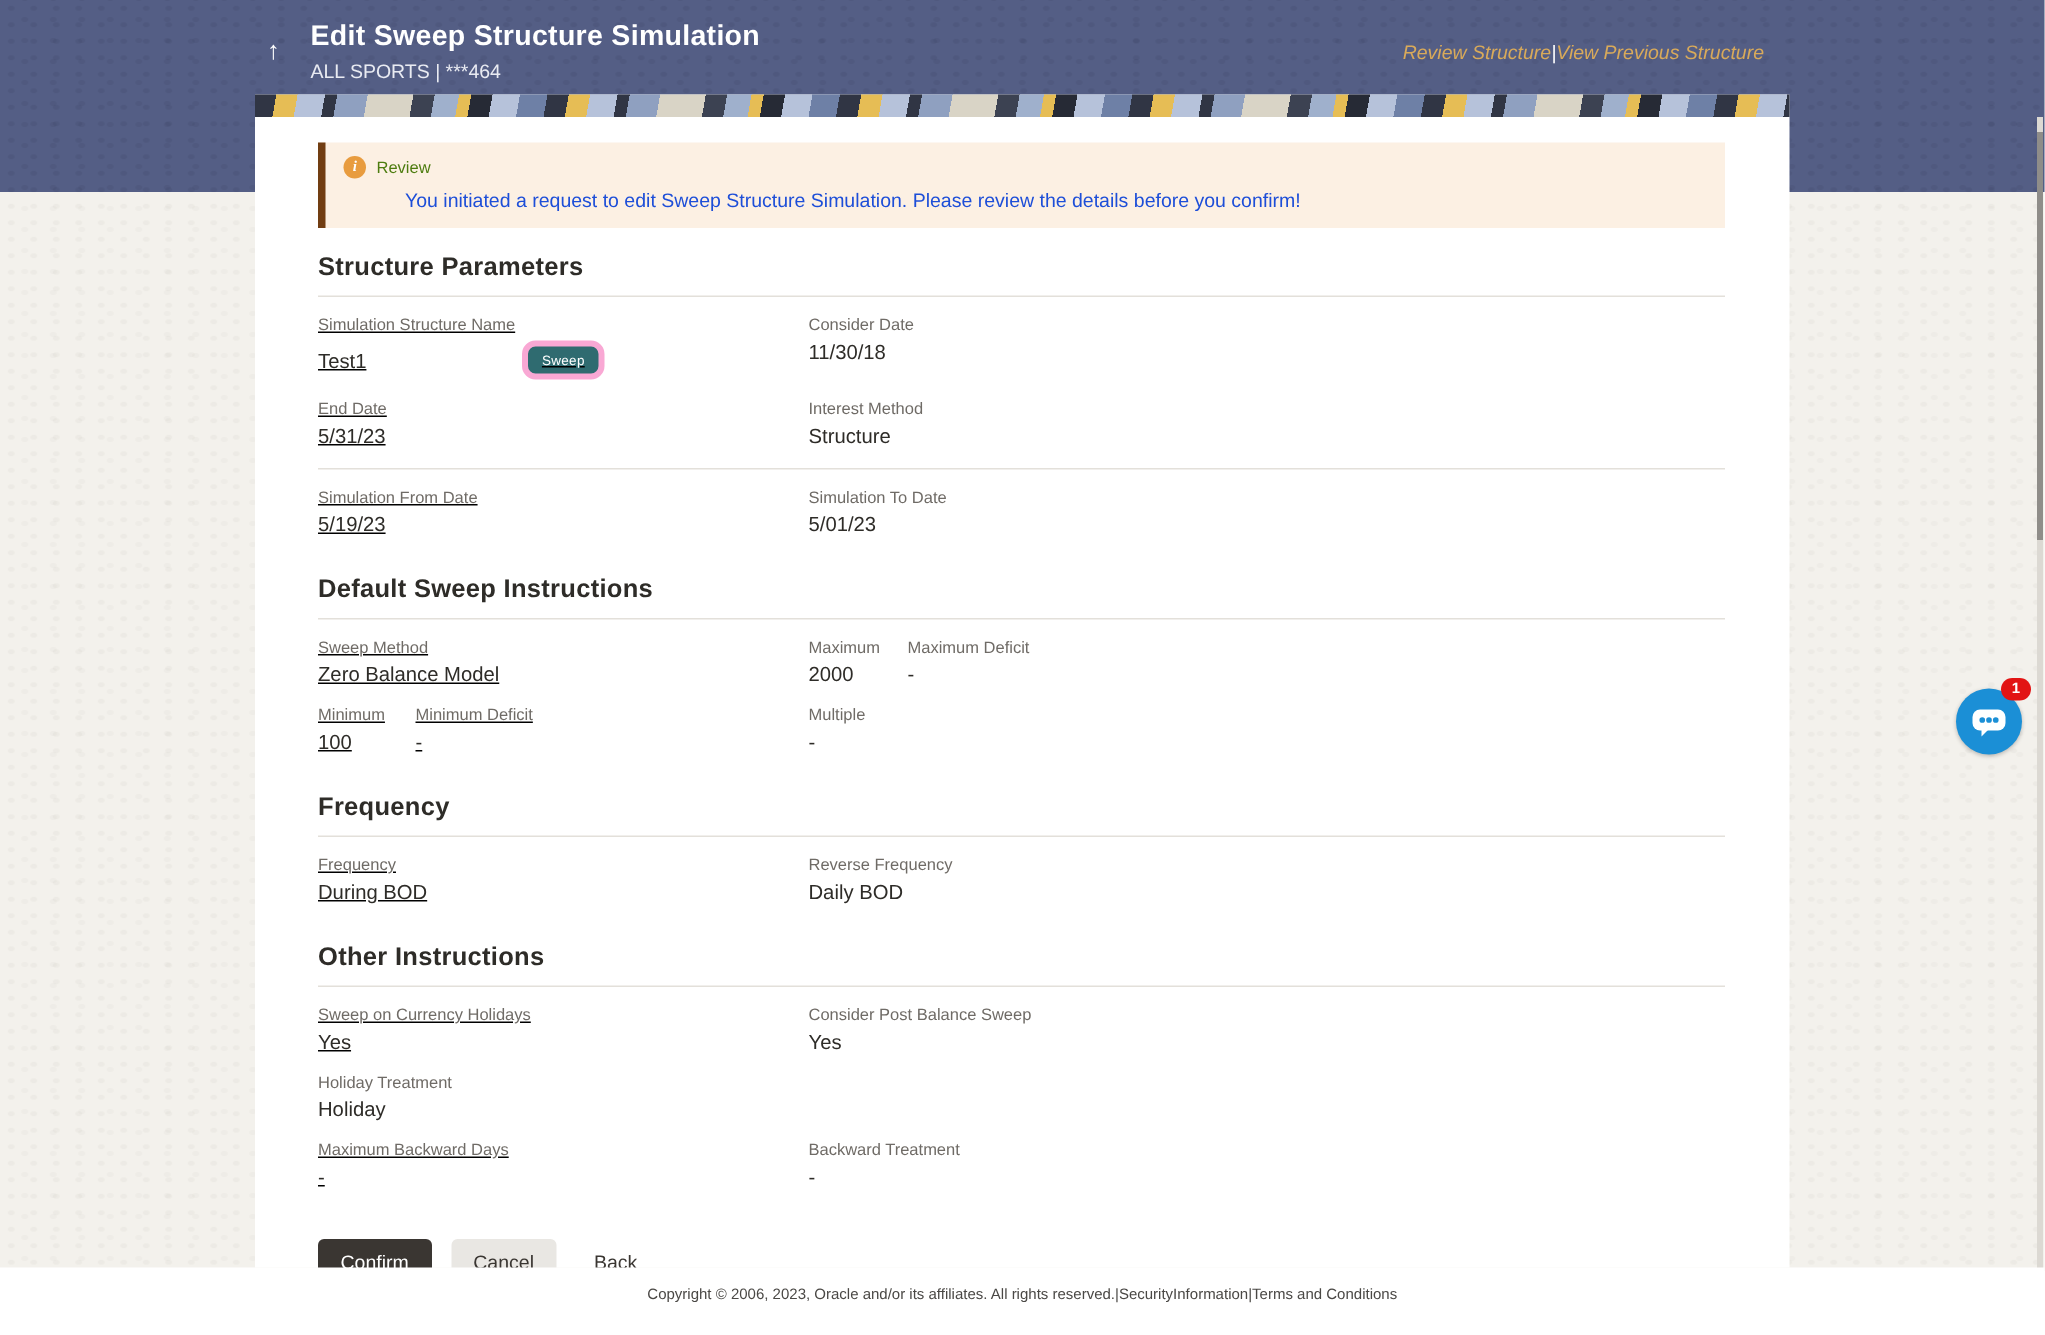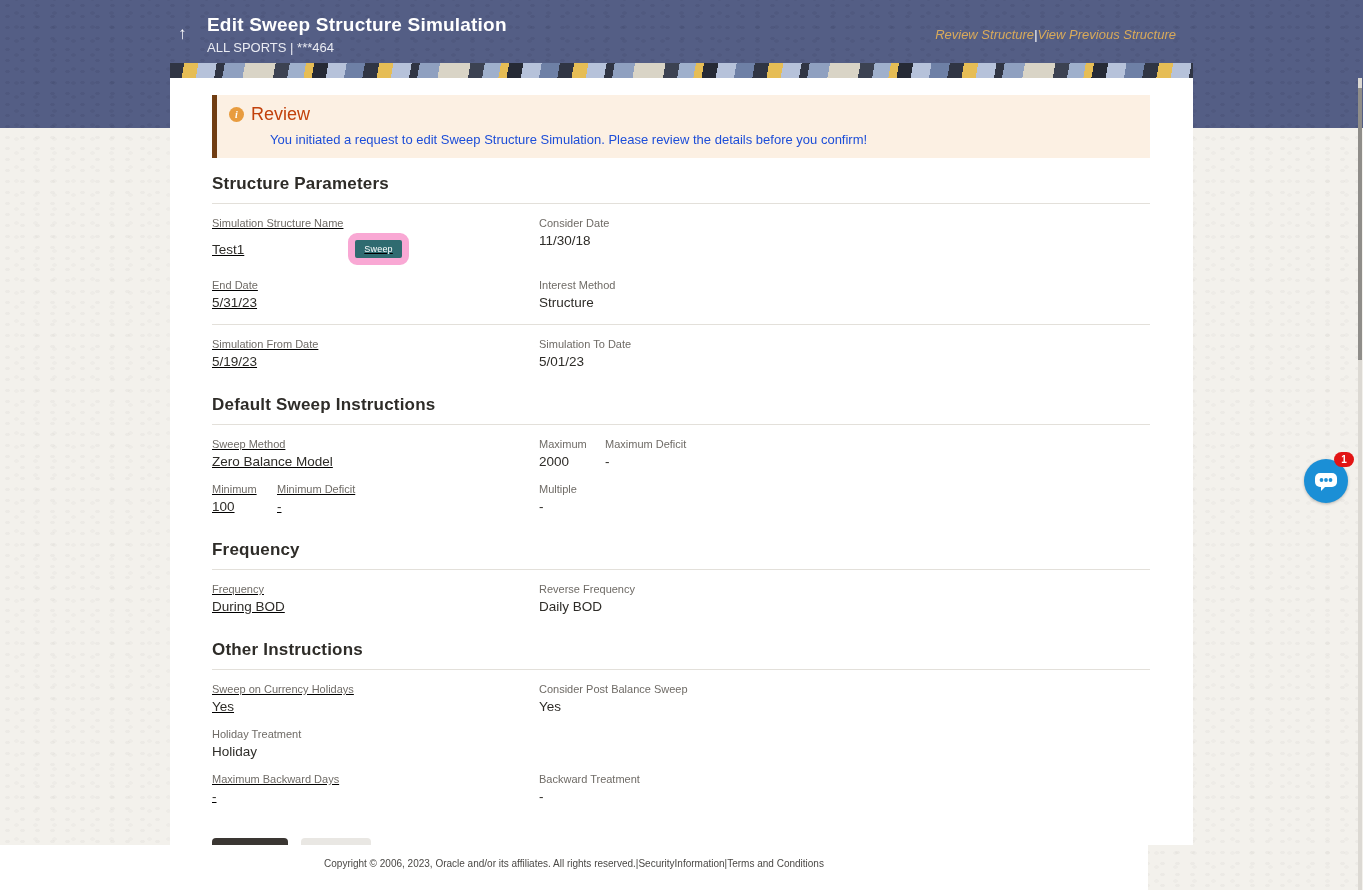--- a/index.html
+++ b/index.html
@@ -73,41 +73,41 @@
     background:#fcf0e3; border-left:5px solid #713d12;
     padding:9px 14px 11px 12px; margin-bottom:16px;
   }
   .alert-title-row { display:flex; align-items:center; gap:7px; }
   .info-icon {
     width:15px; height:15px; border-radius:50%; background:#e89c3f;
     color:#ffffff; font-size:10px; font-style:italic; font-weight:bold;
     display:inline-flex; align-items:center; justify-content:center;
     font-family:"Liberation Serif", serif; flex:0 0 15px;
   }
-  .alert-title { color:#c2410c; font-size:18px; }
+  .alert-title { color:#4d7c0f; font-size:11px; }
   .alert-message { color:#1d4ed8; font-size:13px; margin-top:7px; padding-left:1px;margin-left:40px; }
 
   
   h2.section-heading {
     color:#2e2c28; font-size:17px; font-weight:bold; margin-top:26px;
     letter-spacing:0.2px;
   }
   h2.first { margin-top:15px; }
   .rule { border:none; border-top:1px solid #e3e0da; margin:9px 0 13px 0; }
   .frow { display:flex; margin-bottom:14px; }
   .fcell-left { width:327px; flex:0 0 327px; display:flex;text-decoration:underline; }
   .fcell-right { flex:1; display:flex; }
   .flabel { color:#6f6b66; font-size:11px; margin-bottom:4px; }
   .fvalue { color:#2e2c28; font-size:13.5px; }
   .sub65 { width:65px; flex:0 0 65px; }
   .sub66 { width:66px; flex:0 0 66px; }
   .value-row { display:flex; align-items:center; }
   .sweep-badge {
     margin-left:104px; background:#2f6b70; color:#ffffff; font-size:9px;
-    padding:4px 9px; border-radius:9px; border:7px solid #f9a8d4;
+    padding:4px 9px; border-radius:9px; border:4px solid #f9a8d4;
     letter-spacing:0.2px; cursor:default;
   }
 
   
   .actions { display:flex; align-items:center; gap:13px; margin-top:34px; }
   .btn { font-family:"Liberation Sans", sans-serif; font-size:13px; border:none;
          border-radius:4px; padding:8px 15px; cursor:pointer; }
   .btn-confirm { background:#3a3632; color:#ffffff; }
   .btn-cancel  { background:#e9e7e3; color:#3a3632; }
   .btn-back    { background:transparent; color:#3a3632; padding:8px 12px; }
@@ -131,21 +131,21 @@
     position:absolute; right:1px; top:78px; width:4px; height:812px;
     background:#dcd9d3;
   }
   .scroll-thumb {
     position:absolute; right:1px; top:88px; width:4px; height:272px;
     background:#8f8d89; cursor:grab;
   }
 
   
   .footer {
-    position:absolute; left:0; top:845px; width:1148px; height:45px;
+    position:absolute; left:0; top:845px; width:1363px; height:45px;
     background:#ffffff; display:flex; justify-content:center;
   }
   .footer-text { margin-top:13px; font-size:10px; color:#4a4845; display:flex; }
   .footer-link { cursor:pointer; }
 </style>
 </head>
 <body>
 
 <div class="header">
   <span class="back-arrow">↑</span>

